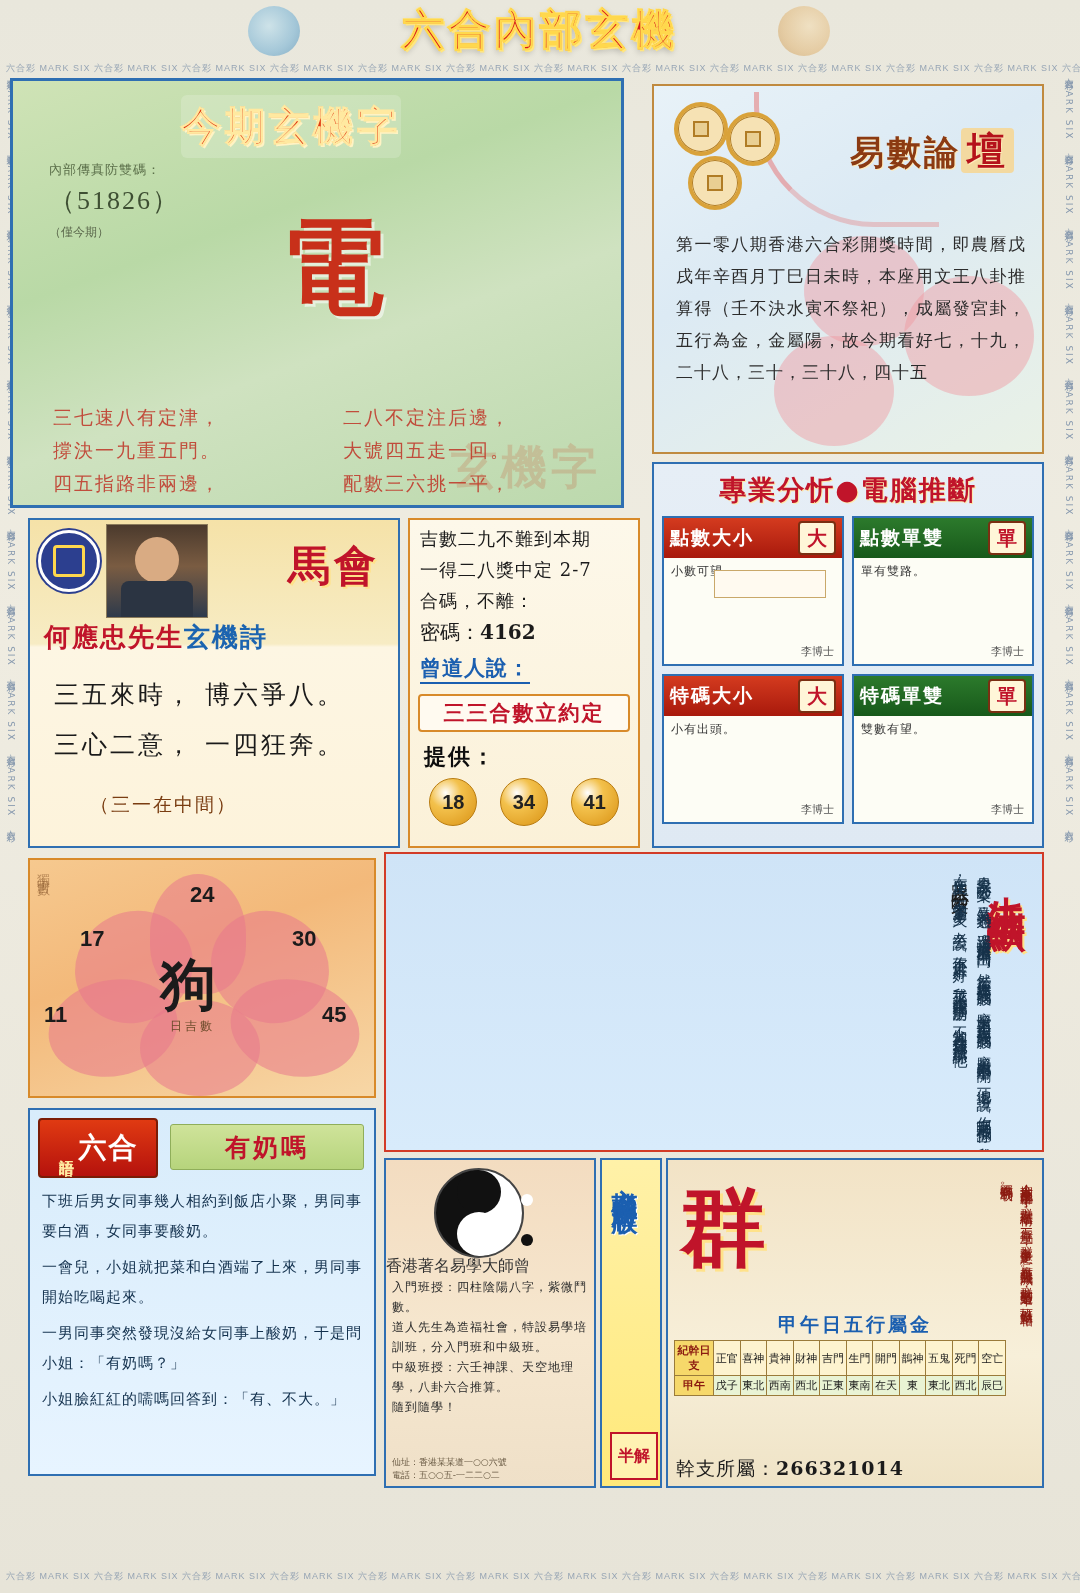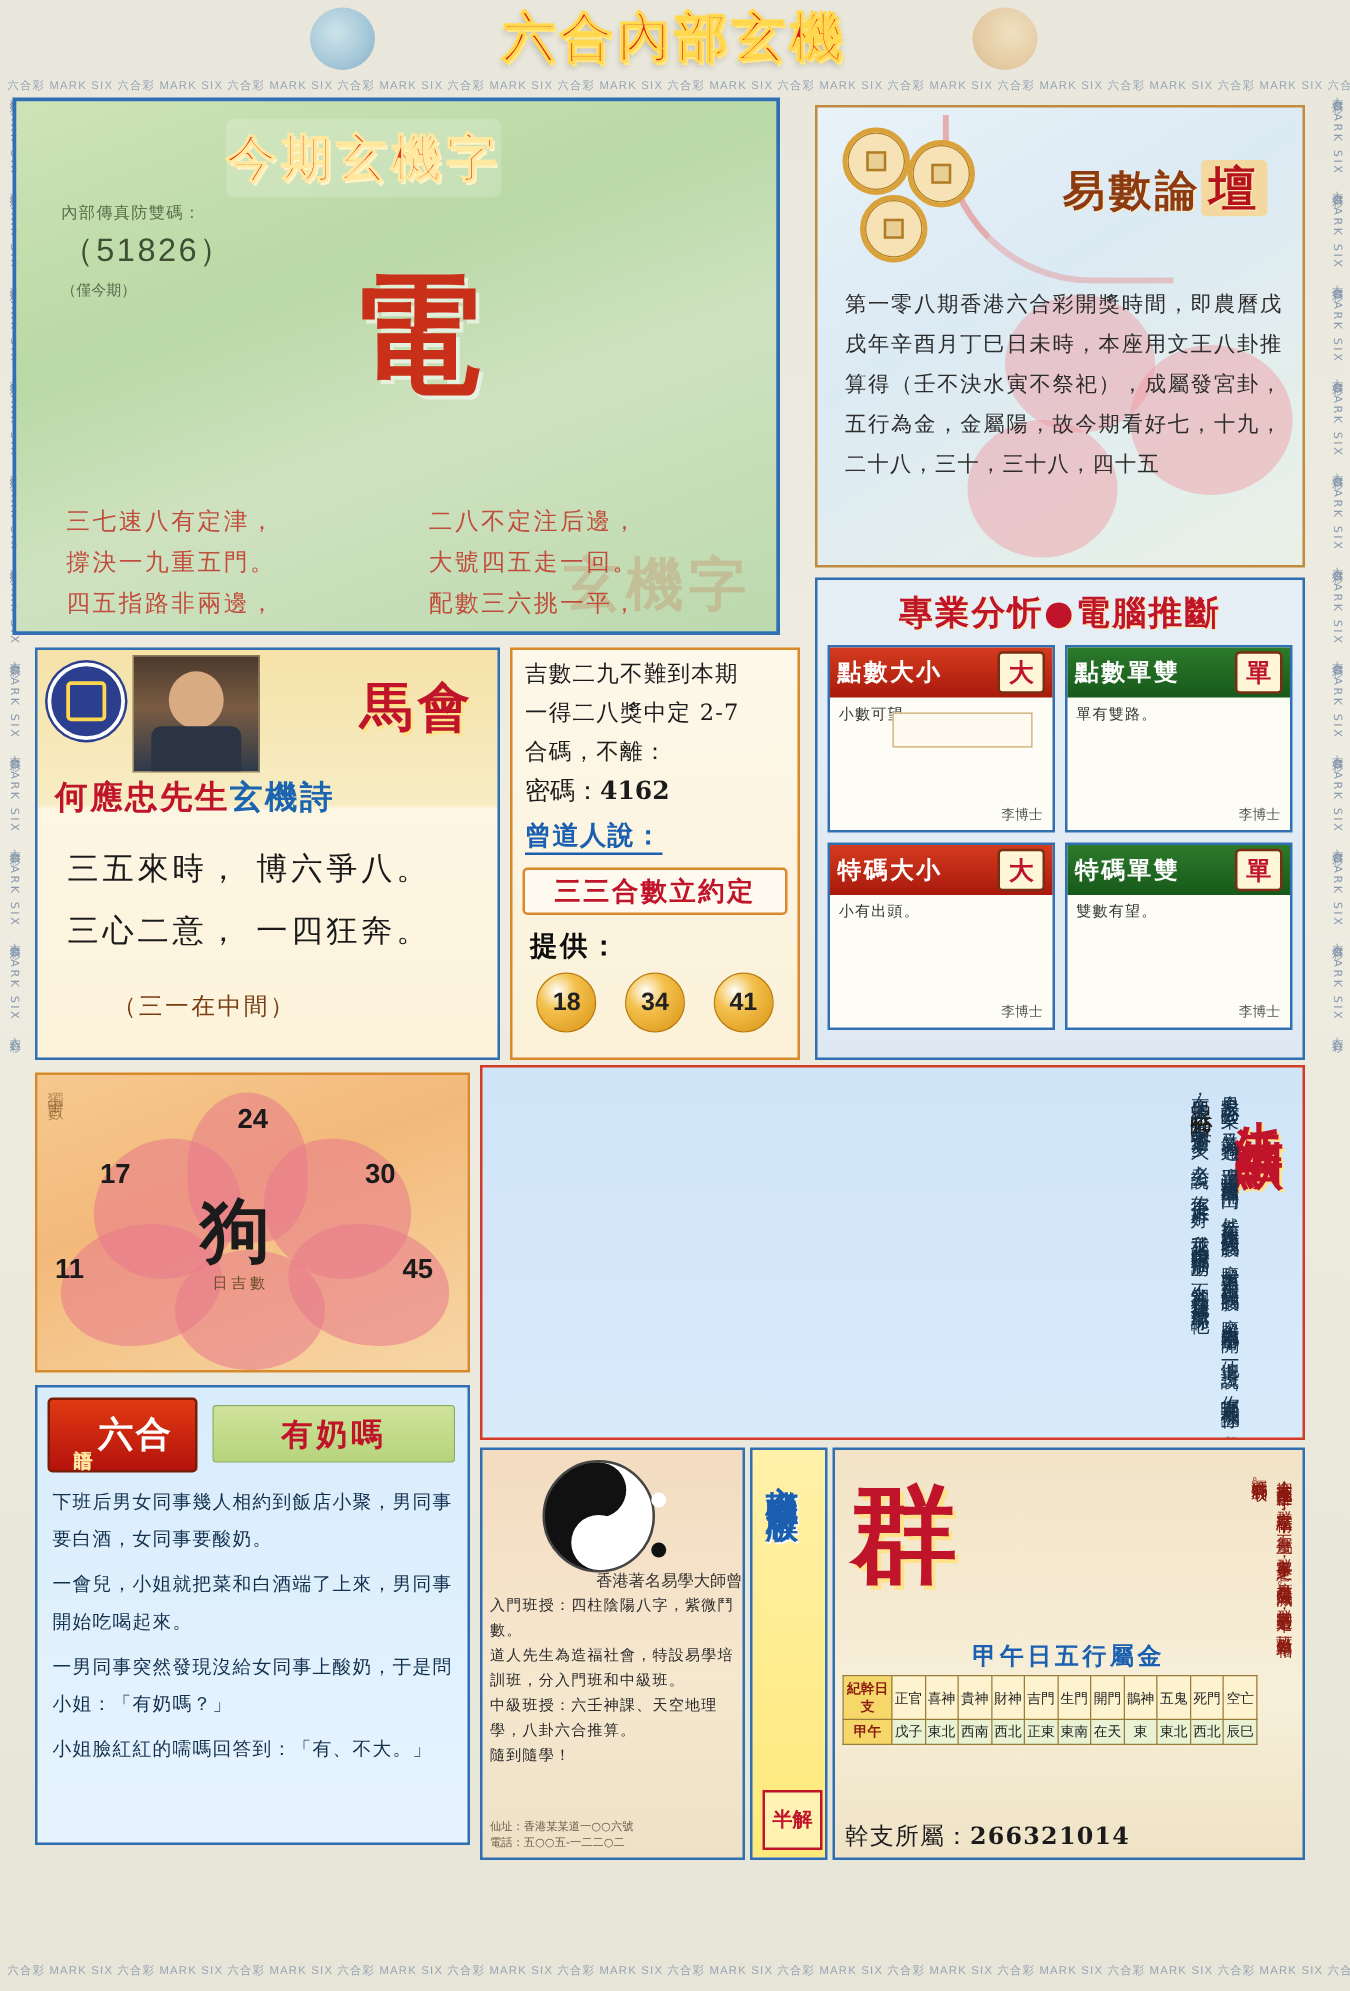--- a/index.html
+++ b/index.html
@@ -83,21 +83,21 @@
     text-shadow:2px 2px 0 #fff3c4;
     background:rgba(255,255,255,.18);
     padding:4px 0;border-radius:6px;
   }
   #p-xuanji .xj-box{
     position:absolute;left:36px;top:80px;width:170px;
   }
   #p-xuanji .xj-small{font-size:13px;color:#5b6f4a;letter-spacing:1px;}
   #p-xuanji .xj-num{
     font-size:26px;color:#3e4f33;letter-spacing:2px;margin-top:4px;
-    font-family:Liberation Sans, sans-serif;
+    font-family:Liberation Serif, serif;
   }
   #p-xuanji .xj-note{font-size:12px;color:#5d6a4e;margin-top:6px;}
   #p-xuanji .xj-big{
     position:absolute;left:268px;top:118px;
     font-size:104px;font-weight:bold;color:#c8301a;
     font-family:"DejaVu Serif",serif;
     text-shadow:3px 3px 0 rgba(255,255,255,.55);
   }
   #p-xuanji .poem{
     position:absolute;font-size:19px;line-height:33px;color:#c0392b;
@@ -424,21 +424,21 @@
   }
   #p-yixue .taiji:before{top:0;background:#111;}
   #p-yixue .taiji:after{top:42px;background:#fff;}
   #p-yixue .t-dot1,#p-yixue .t-dot2{position:absolute;width:12px;height:12px;border-radius:50%;}
   #p-yixue .t-dot1{left:85px;top:24px;background:#fff;}
   #p-yixue .t-dot2{left:85px;top:64px;background:#111;}
   #p-yixue .yx-line{
     font-size:12px;line-height:20px;color:#2a2a2a;letter-spacing:1px;
     font-family:"DejaVu Serif",serif;margin:0 6px;
   }
-  #p-yixue .yx-top{margin-top:96px;text-align:right;font-size:13px;color:#333;}
+  #p-yixue .yx-top{margin-top:96px;text-align:left;font-size:16px;color:#333;}
   #p-yixue .yx-foot{
     position:absolute;left:6px;bottom:4px;width:200px;
     font-size:9px;color:#6a5b44;line-height:13px;
   }
 
   
   #p-jie{
     left:600px;top:1158px;width:62px;height:330px;
     background:linear-gradient(180deg,#fff1a8 0%,#ffe97a 100%);
     border:2px solid #2f6fb2;

